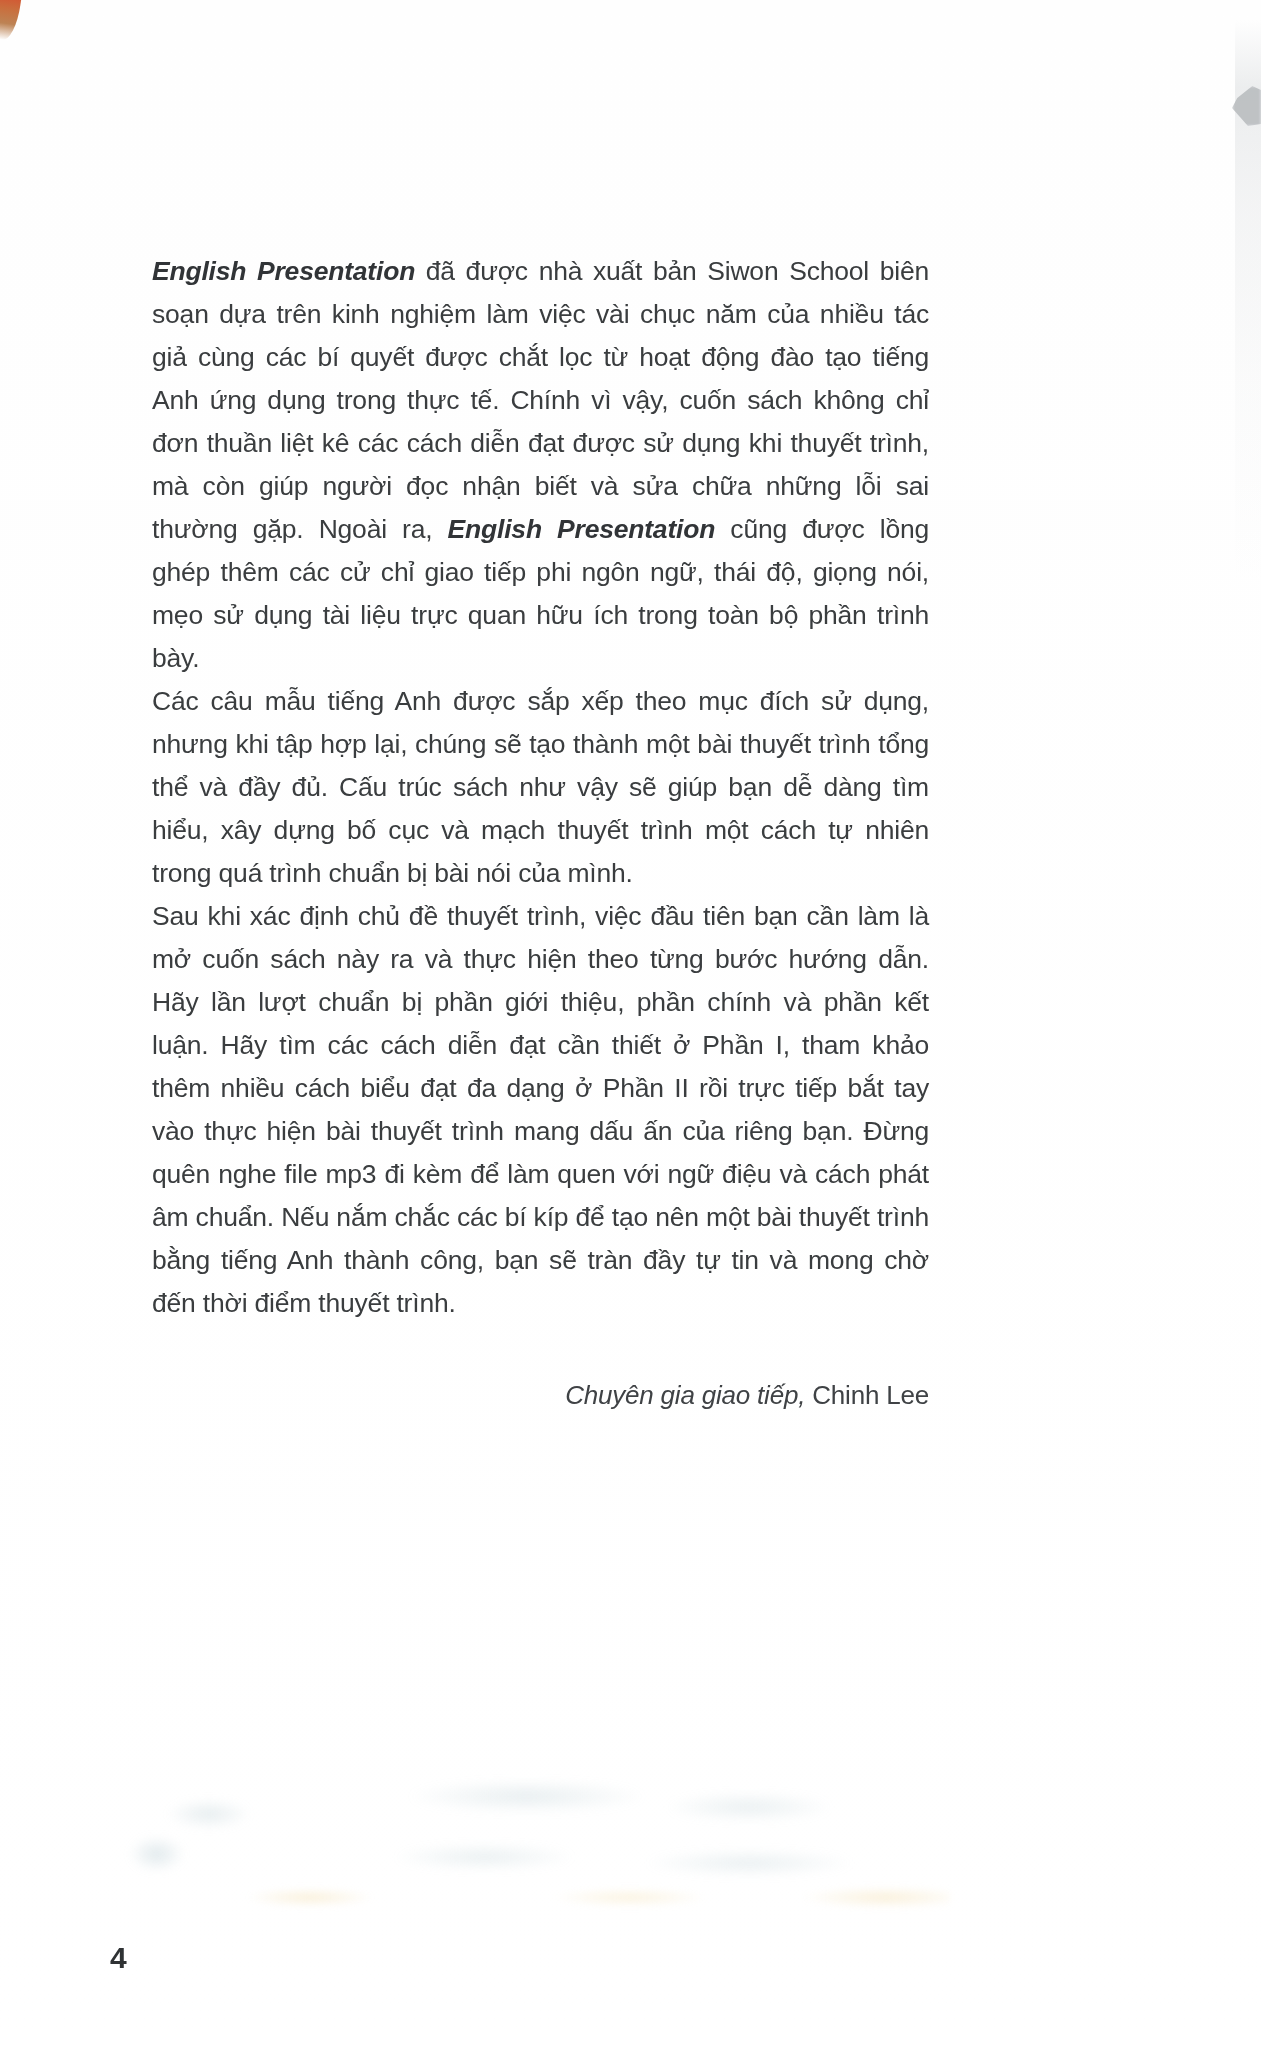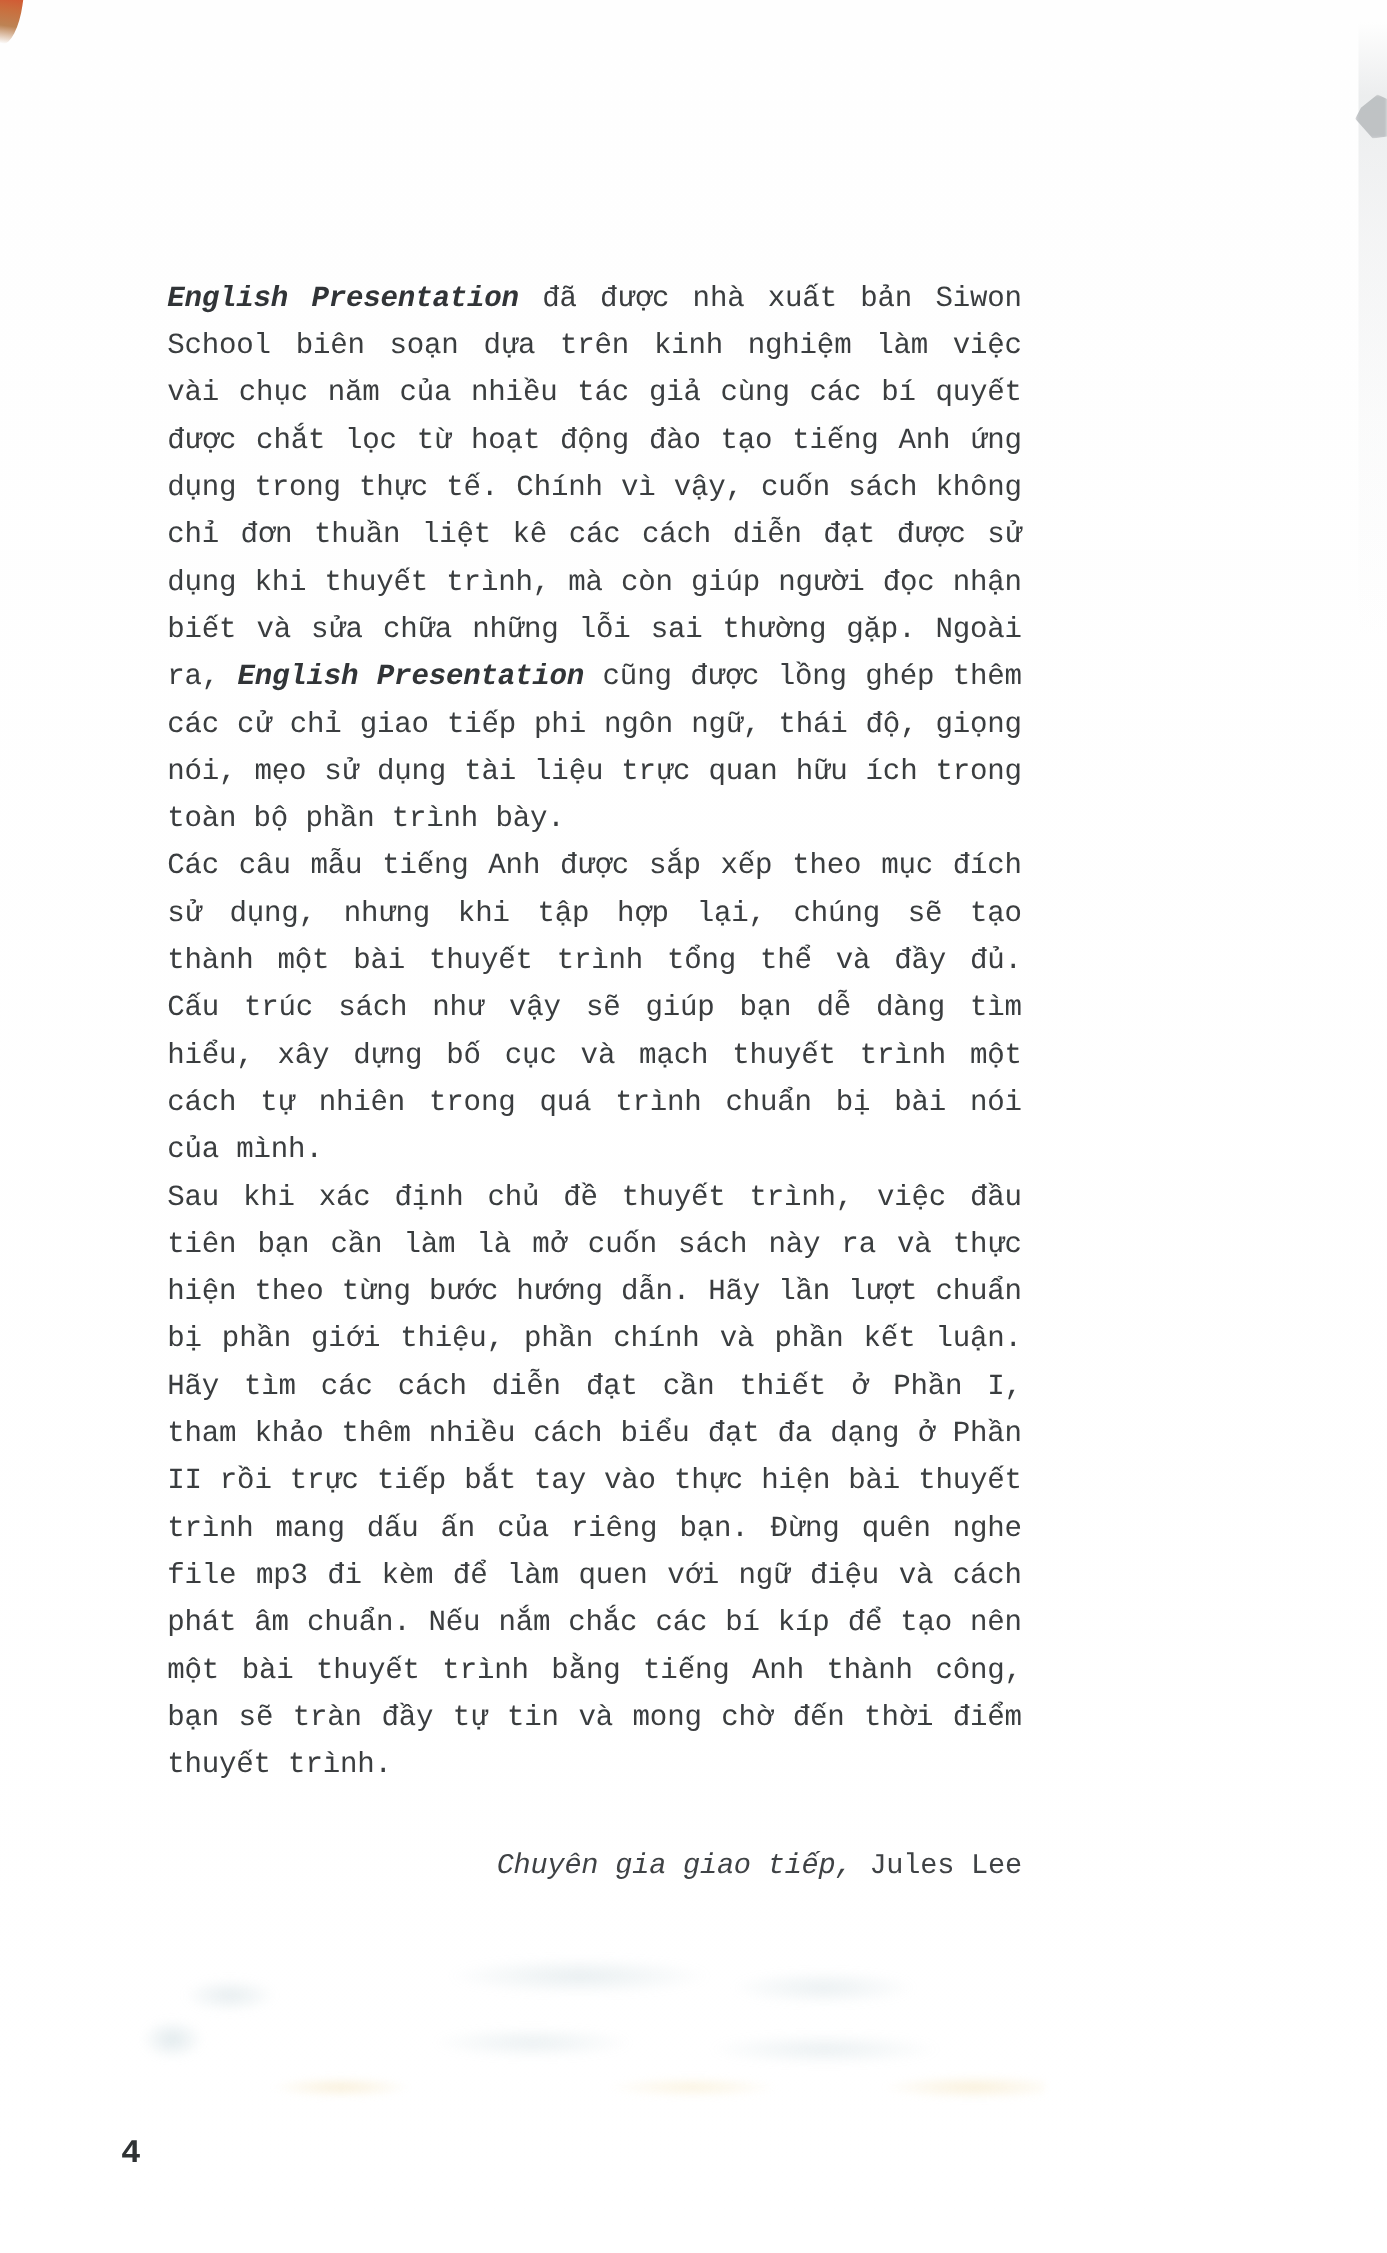--- a/index.html
+++ b/index.html
@@ -6,21 +6,20 @@
   body {
     width: 1261px; height: 2048px;
     background: #ffffff;
     font-family: "Liberation Sans", "DejaVu Sans", sans-serif;
     overflow: hidden;
   }
   .page {
     position: relative;
     width: 1261px; height: 2048px;
     background: linear-gradient(180deg, #fefefe 0%, #ffffff 100%);
-    font-family: Liberation Mono, monospace;
   }
   
   .corner-mark {
     position: absolute; left: -7px; top: -12px;
     width: 26px; height: 52px;
     background: linear-gradient(180deg, #d9472b 0%, #c96f3e 40%, #bd8354 68%, rgba(189,131,84,0) 100%);
     border-radius: 0 0 70% 70% / 0 0 100% 100%;
     transform: rotate(8deg);
   }
   
@@ -120,20 +119,20 @@
   <div class="content">
 
     <p class="body-para"><span class="book-title">English Presentation</span><span> đã được nhà xuất bản Siwon School biên soạn dựa trên kinh nghiệm làm việc vài chục năm của nhiều tác giả cùng các bí quyết được chắt lọc từ hoạt động đào tạo tiếng Anh ứng dụng trong thực tế. Chính vì vậy, cuốn sách không chỉ đơn thuần liệt kê các cách diễn đạt được sử dụng khi thuyết trình, mà còn giúp người đọc nhận biết và sửa chữa những lỗi sai thường gặp. Ngoài ra, </span><span class="book-title">English Presentation</span><span> cũng được lồng ghép thêm các cử chỉ giao tiếp phi ngôn ngữ, thái độ, giọng nói, mẹo sử dụng tài liệu trực quan hữu ích trong toàn bộ phần trình bày.</span></p>
 
     <p class="body-para">Các câu mẫu tiếng Anh được sắp xếp theo mục đích sử dụng, nhưng khi tập hợp lại, chúng sẽ tạo thành một bài thuyết trình tổng thể và đầy đủ. Cấu trúc sách như vậy sẽ giúp bạn dễ dàng tìm hiểu, xây dựng bố cục và mạch thuyết trình một cách tự nhiên trong quá trình chuẩn bị bài nói của mình.</p>
 
 
     <p class="body-para">Sau khi xác định chủ đề thuyết trình, việc đầu tiên bạn cần làm là mở cuốn sách này ra và thực hiện theo từng bước hướng dẫn. Hãy lần lượt chuẩn bị phần giới thiệu, phần chính và phần kết luận. Hãy tìm các cách diễn đạt cần thiết ở Phần I, tham khảo thêm nhiều cách biểu đạt đa dạng ở Phần II rồi trực tiếp bắt tay vào thực hiện bài thuyết trình mang dấu ấn của riêng bạn. Đừng quên nghe file mp3 đi kèm để làm quen với ngữ điệu và cách phát âm chuẩn. Nếu nắm chắc các bí kíp để tạo nên một bài thuyết trình bằng tiếng Anh thành công, bạn sẽ tràn đầy tự tin và mong chờ đến thời điểm thuyết trình.</p>
 
     <div class="signoff">
-      <div class="signoff-line2"><span class="author-role">Chuyên gia giao tiếp,</span><span> Jules Lee</span></div>
+      <div class="signoff-line2"><span class="author-role">Chuyên gia giao tiếp,</span><span> Chinh Lee</span></div>
     </div>
 
   </div>
 
   <div class="page-number">4</div>
 
 </div>
 
 </body></html>

